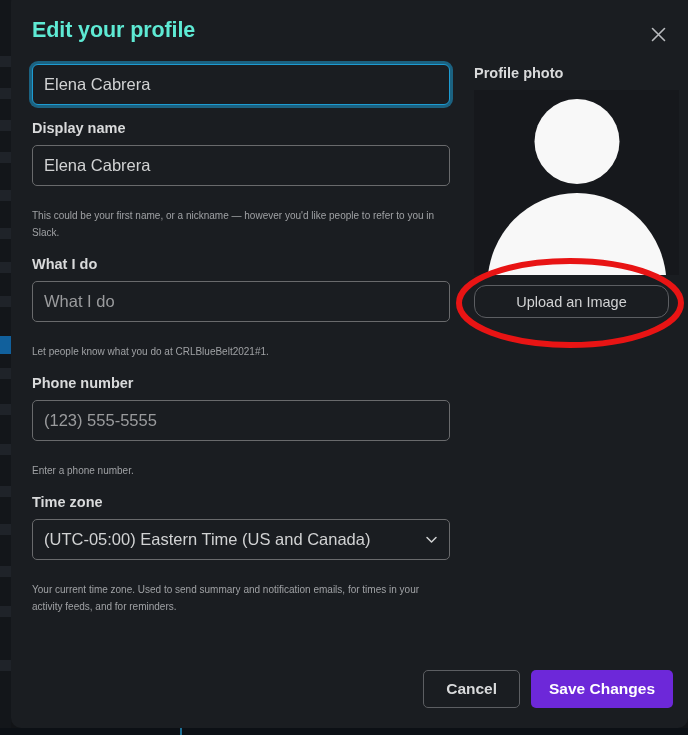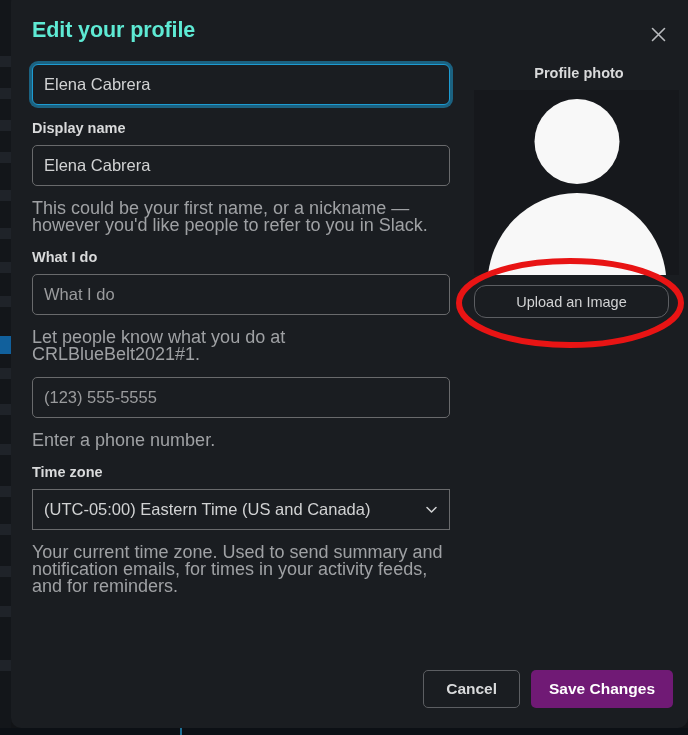--- a/index.html
+++ b/index.html
@@ -126,36 +126,36 @@
     outline: none;
     display: block;
   }
   .text-input::placeholder { color: #9a9b9d; opacity: 1; }
   .text-input.focused {
     border: 1px solid #1d9bd1;
     box-shadow: 0 0 0 3px rgba(29,155,209,0.55);
     border-radius: 6px;
   }
   .helper {
-    font-size: 18px;
+    font-size: 10px;
     color: #9fa1a4;
     line-height: 17px;
-    margin-top: 14px;
+    margin-top: 21px;
     max-width: 412px;
   }
 
   
   .select-wrap { position: relative; width: 418px; }
   .select-box {
     box-sizing: border-box;
     width: 418px;
     height: 41px;
     background: #1a1d21;
     border: 1px solid #696a6c;
-    border-radius: 0;
+    border-radius: 5px;
     color: #d1d2d3;
     font-size: 16.5px;
     padding: 0 34px 0 11px;
     display: flex;
     align-items: center;
     cursor: pointer;
     white-space: nowrap;
     overflow: hidden;
   }
   .select-chevron {
@@ -171,21 +171,20 @@
     left: 463px;
     top: 72px;
     width: 210px;
   }
   .photo-label {
     font-size: 14.5px;
     font-weight: bold;
     color: #d9dadb;
     line-height: 18px;
     margin-bottom: 8px;
-    text-align: center;
   }
   .avatar-box {
     position: relative;
     width: 205px;
     height: 185px;
     background: #16181c;
     overflow: hidden;
   }
   .avatar-head {
     position: absolute;
@@ -261,21 +260,21 @@
     font-weight: bold;
     font-family: "Liberation Sans", sans-serif;
     cursor: pointer;
     display: flex;
     align-items: center;
   }
   .btn-save {
     box-sizing: border-box;
     height: 38px;
     padding: 11px 18px;
-    background: #701a75;
+    background: #6d28d9;
     border: none;
     border-radius: 5px;
     color: #ffffff;
     font-size: 15.5px;
     font-weight: bold;
     font-family: "Liberation Sans", sans-serif;
     cursor: pointer;
     display: flex;
     align-items: center;
   }
@@ -331,20 +330,21 @@
       <div class="helper">This could be your first name, or a nickname — however you'd like people to refer to you in Slack.</div>
     </div>
 
     <div class="field">
       <div class="field-label">What I do</div>
       <input class="text-input" type="text" placeholder="What I do" style="">
       <div class="helper">Let people know what you do at CRLBlueBelt2021#1.</div>
     </div>
 
     <div class="field">
+      <div class="field-label">Phone number</div>
       <input class="text-input" type="text" placeholder="(123) 555-5555" style="">
       <div class="helper">Enter a phone number.</div>
     </div>
 
     <div class="field">
       <div class="field-label">Time zone</div>
       <div class="select-wrap">
         <div class="select-box">
           <span>(UTC-05:00) Eastern Time (US and Canada)</span>
         </div>

